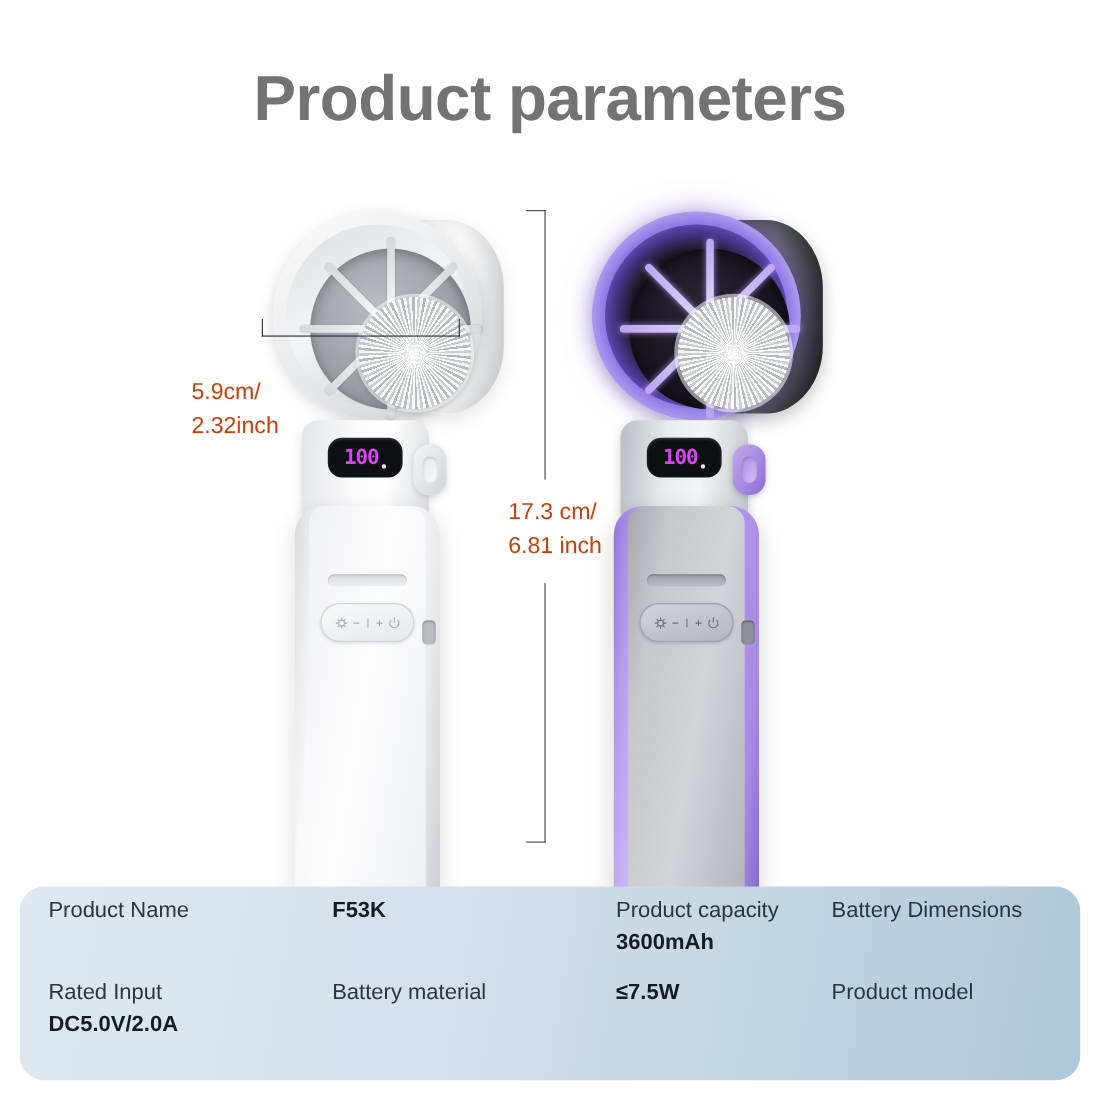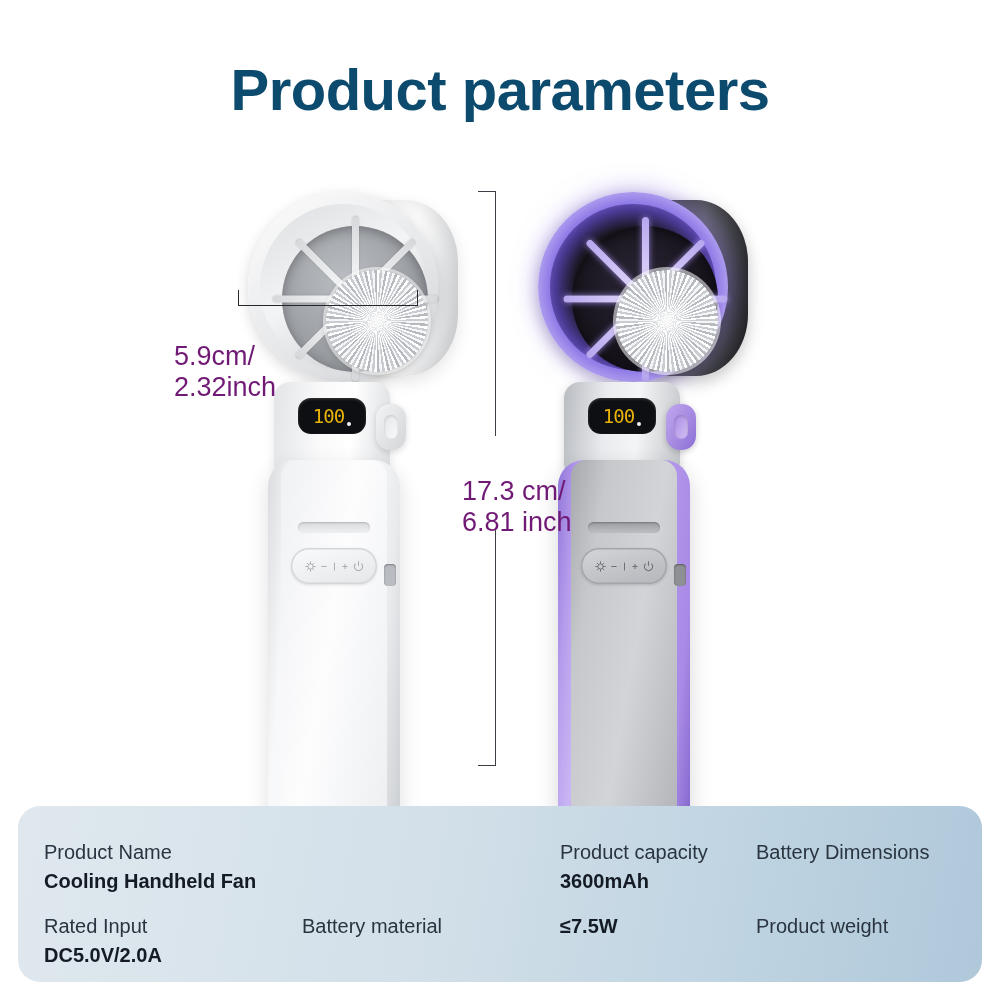--- a/index.html
+++ b/index.html
@@ -10,33 +10,33 @@
     position:relative;
     overflow:hidden;
   }
 
   
   #page-title {
     position:absolute; top:56px; left:0; width:1000px;
     text-align:center;
     font-size:58px; font-weight:bold;
     letter-spacing:-0.5px;
-    color:#0c4a6e;
+    color:#737373;
   }
 
   
   .dim-label {
     position:absolute;
-    color:#701a75;
-    font-size:27px;
+    color:#c2410c;
+    font-size:21px;
     line-height:31px;
     white-space:pre-line;
   }
   #width-label  { left:174px; top:341px; }
-  #height-label { left:462px; top:450px;margin-top:26px; }
+  #height-label { left:462px; top:450px; }
 
   
   #width-line {
     position:absolute; left:238px; top:290px; width:180px; height:16px;
     border-bottom:1.6px solid #23262b;
     border-left:1.6px solid #23262b;
     border-right:1.6px solid #23262b;
   }
   
   .height-seg {
@@ -82,22 +82,22 @@
   }
   
   .led {
     position:absolute; left:50%; transform:translateX(-50%);
     top:16px; width:68px; height:36px; border-radius:13px;
     background:#0d0f12;
     display:flex; align-items:center; justify-content:center;
     box-shadow:inset 0 1px 3px rgba(255,255,255,.18);
   }
   .led-digits {
-    color:#eab308; font-family:"DejaVu Sans Mono", monospace;
-    font-size:19px; font-weight:normal; letter-spacing:-1px;
+    color:#d946ef; font-family:"DejaVu Sans Mono", monospace;
+    font-size:19px; font-weight:bold; letter-spacing:-1px;
   }
   .led-dot {
     width:4px; height:4px; border-radius:50%;
     background:#f2f4f7; margin-left:3px; align-self:flex-end; margin-bottom:8px;
   }
   
   .pivot {
     position:absolute; width:30px; height:46px; border-radius:14px;
   }
   .pivot::after{
@@ -227,21 +227,21 @@
     box-shadow:inset 0 0 0 1.4px #a3a5aa, 0 1px 3px rgba(0,0,0,.16);
   }
   #purple-unit .ctrl-btn svg { stroke:#6e7075; fill:none; }
   #purple-unit .usb-port { background:#8e9095; box-shadow:inset 0 1px 2px rgba(0,0,0,.4); }
 
   
   #spec-panel {
     position:absolute; left:18px; top:806px; width:964px; height:176px;
     border-radius:22px;
     background:linear-gradient(100deg,#dfe8ee 0%,#d3e0e9 42%,#bed3e1 76%,#afc8da 100%);
-    padding:32px 0 0 0;
+    padding:8px 0 0 0;
   }
   .spec-grid {
     display:grid;
     grid-template-columns:258px 258px 196px 240px;
     padding-left:26px;
   }
   .spec-cell { padding-bottom:16px; }
   .spec-key {
     font-size:20px; color:#2a3440; line-height:29px;
   }
@@ -373,39 +373,39 @@
 
 <div id="height-seg-top" class="height-seg"></div>
 <div id="height-seg-bottom" class="height-seg"></div>
 <div id="height-label" class="dim-label">17.3 cm/
 6.81 inch</div>
 
 <div id="spec-panel">
   <div class="spec-grid">
     <div class="spec-cell">
       <div class="spec-key">Product Name</div>
-      <div class="spec-val">Cooling Handheld Fan</div>
-    </div>
-    <div class="spec-cell">
+    </div>
+    <div class="spec-cell">
+      <div class="spec-val">F53K</div>
     </div>
     <div class="spec-cell">
       <div class="spec-key">Product capacity</div>
       <div class="spec-val">3600mAh</div>
     </div>
     <div class="spec-cell">
       <div class="spec-key">Battery Dimensions</div>
     </div>
 
     <div class="spec-cell">
       <div class="spec-key">Rated Input</div>
       <div class="spec-val">DC5.0V/2.0A</div>
     </div>
     <div class="spec-cell">
       <div class="spec-key">Battery material</div>
     </div>
     <div class="spec-cell">
       <div class="spec-val">≤7.5W</div>
     </div>
     <div class="spec-cell">
-      <div class="spec-key">Product weight</div>
+      <div class="spec-key">Product model</div>
     </div>
   </div>
 </div>
 
 </body></html>

